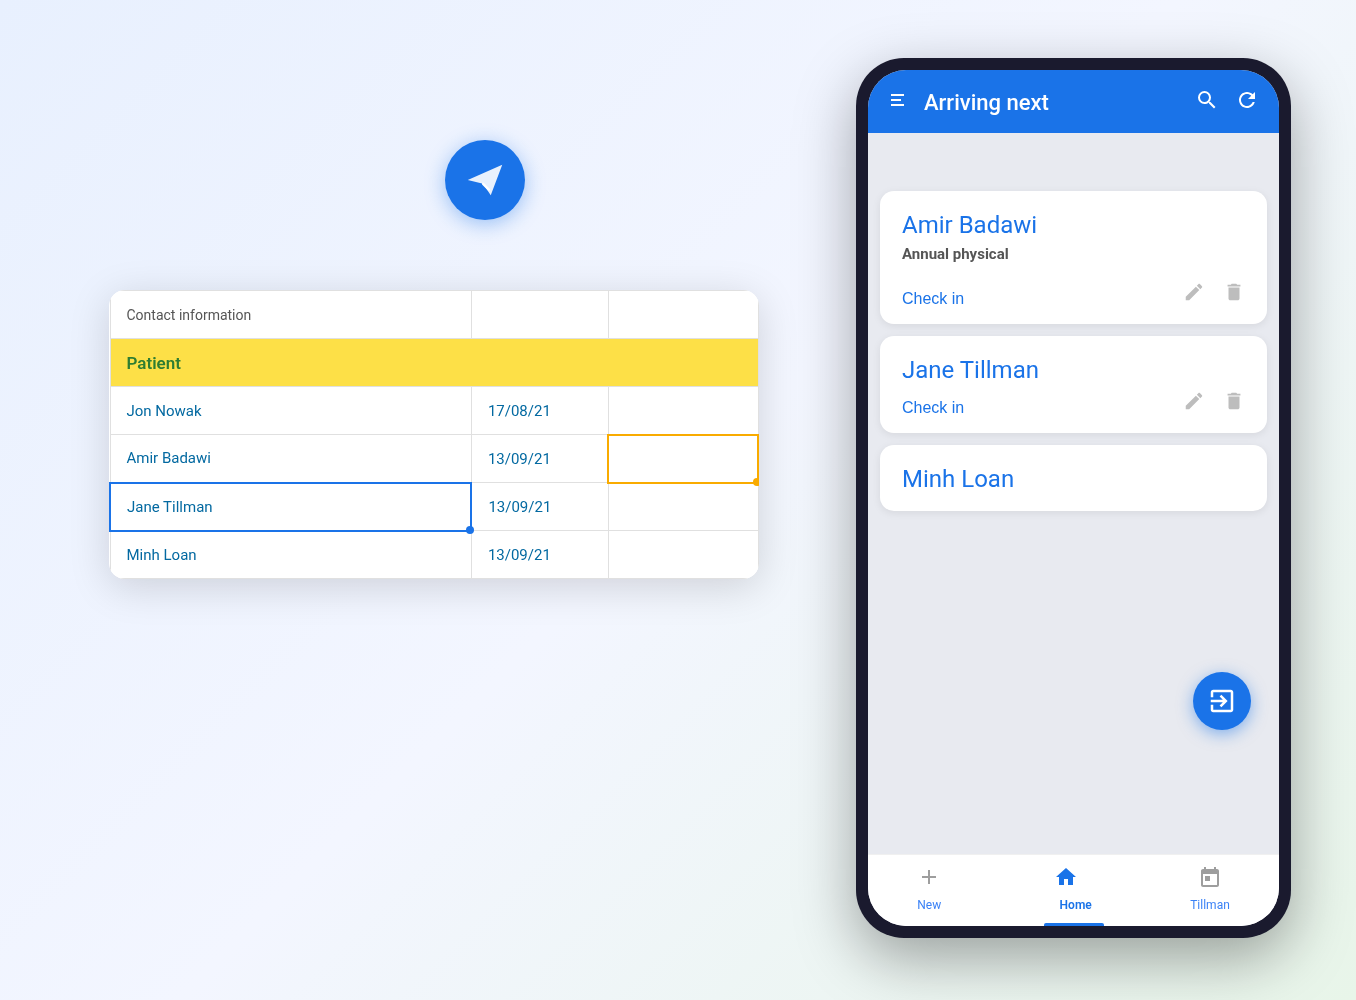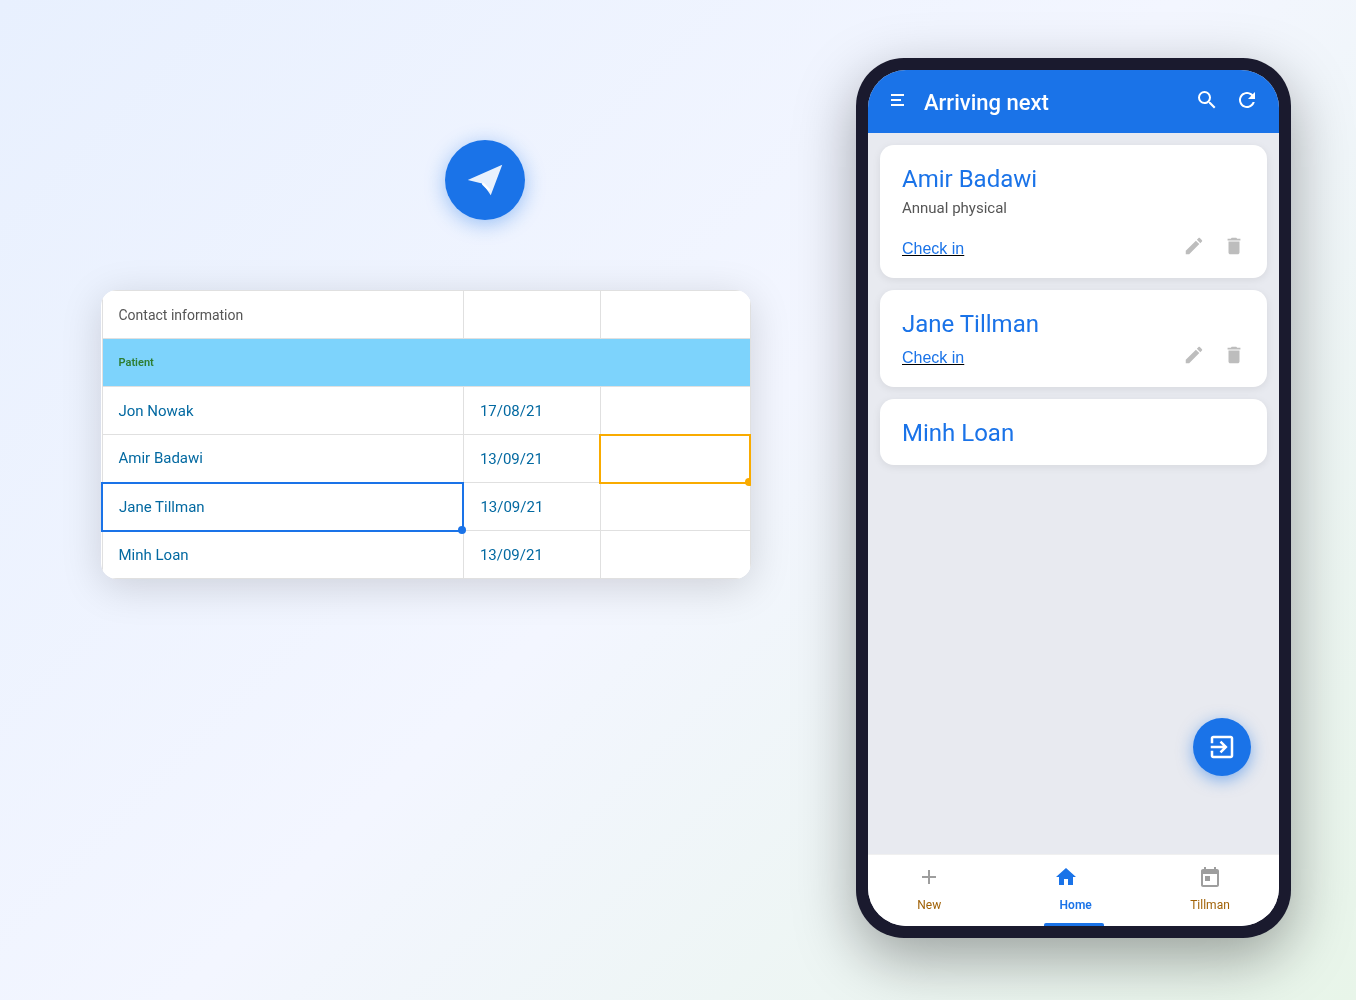--- a/index.html
+++ b/index.html
@@ -16,21 +16,21 @@
     .scene {
       width: 1356px;
       height: 1000px;
       position: relative;
       background: linear-gradient(135deg, #e8f0fe 0%, #f3f6ff 50%, #e8f5e9 100%);
     }
 
     
     .spreadsheet-card {
       position: absolute;
-      left: 101px;
+      left: 109px;
       top: 290px;
       width: 650px;
       background: white;
       border-radius: 16px;
       box-shadow: 0 8px 40px rgba(0,0,0,0.15);
       overflow: hidden;
     }
 
     .spreadsheet-table {
       width: 100%;
@@ -44,24 +44,24 @@
       height: 48px;
     }
 
     .spreadsheet-table .header-row td {
       background: white;
       color: #555;
       font-size: 14px;
     }
 
     .spreadsheet-table .patient-section td {
-      background: #7dd3fc;
+      background: #fde047;
       color: #2e7d32;
       font-weight: 600;
-      font-size: 11px;
+      font-size: 17px;
     }
 
     .spreadsheet-table .data-row td {
       color: #0369a1;
       background: white;
     }
 
     .spreadsheet-table .active-cell {
       border: 2px solid #f9ab00 !important;
       position: relative;
@@ -125,20 +125,21 @@
     }
 
     .phone-screen {
       width: 100%;
       height: 100%;
       background: #e8eaf0;
       border-radius: 38px;
       overflow: hidden;
       display: flex;
       flex-direction: column;
+      gap: 46px;
     }
 
     
     .phone-header {
       background: #1a73e8;
       padding: 18px 20px 16px;
       display: flex;
       align-items: center;
       gap: 12px;
       flex-shrink: 0;
@@ -189,27 +190,27 @@
       color: #1a73e8;
       font-size: 24px;
       font-weight: 400;
       margin-bottom: 6px;
     }
 
     .patient-appointment {
       color: #555;
       font-size: 15px;
       margin-bottom: 18px;
+      font-weight: bold;
     }
 
     .card-actions {
       display: flex;
-      align-items: center;
+      align-items: flex-end;
       justify-content: space-between;
-      text-decoration: underline;
     }
 
     .checkin-btn {
       color: #1a73e8;
       font-size: 16px;
       font-weight: 500;
       background: none;
       border: none;
       cursor: pointer;
       padding: 0;
@@ -281,21 +282,21 @@
       font-size: 22px;
       color: #9e9e9e;
     }
 
     .nav-item.active .nav-icon {
       color: #1a73e8;
     }
 
     .nav-item .nav-label {
       font-size: 12px;
-      color: #a16207;
+      color: #3b82f6;
     }
 
     .nav-item.active .nav-label {
       color: #1a73e8;
       font-weight: 600;
       padding-left: 20px;
     }
 
     .nav-active-bar {
       position: absolute;

